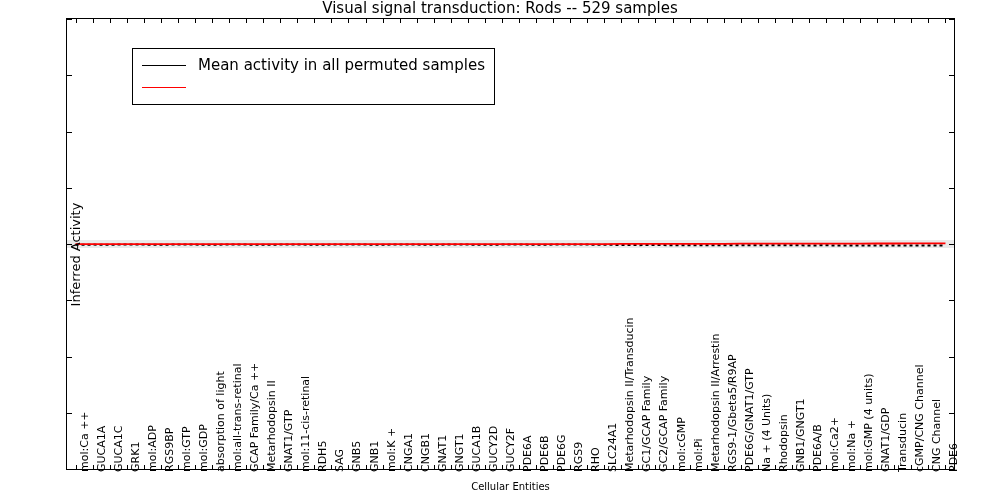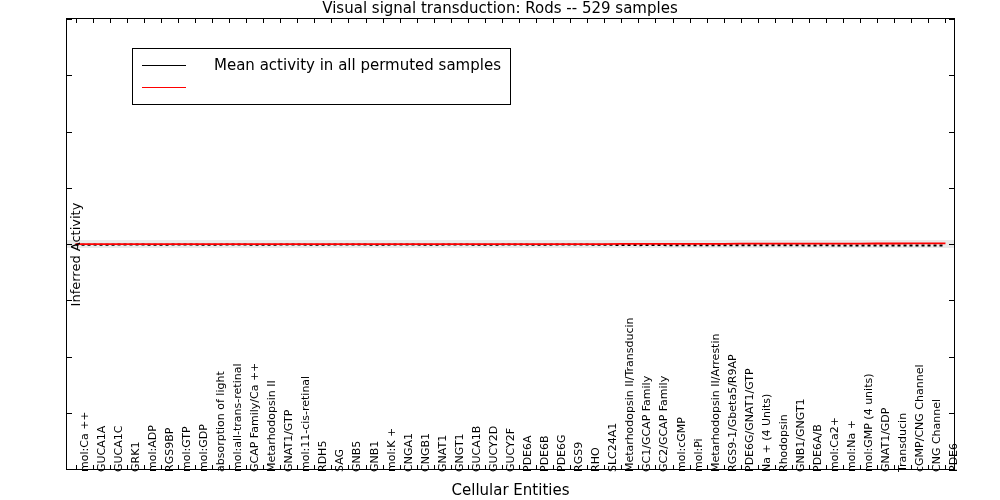--- a/index.html
+++ b/index.html
@@ -36,32 +36,32 @@
   .xtick-label{
     position:absolute;top:0;
     font-size:11px;color:#000;line-height:11px;
     white-space:nowrap;
     transform:rotate(-90deg);
     transform-origin:left top;
     text-align:left;
   }
   #x-axis-label{
     position:absolute;left:66px;top:481px;width:889px;
-    text-align:center;font-size:15px;color:#000;white-space:nowrap;
+    text-align:center;font-size:10px;color:#000;white-space:nowrap;
   }
 
   
   #legend{
     position:absolute;left:65px;top:29px;
     background:#fff;border:1.1px solid #000;
     padding:5px 9px 6px 9px;box-sizing:border-box;
   }
   .legend-row{display:flex;align-items:center;height:22px;}
   .legend-swatch{width:44px;height:0;border-top-width:1.6px;border-top-style:solid;margin-right:12px;}
-  .legend-text{font-size:15px;color:#000;white-space:nowrap;line-height:22px;margin-left:16px;}
+  .legend-text{font-size:15px;color:#000;white-space:nowrap;line-height:22px;}
 
   
   .band{position:absolute;left:0;width:100%;}
 </style>
 </head>
 <body>
 
 <div id="figure">
 
   <div id="chart-title">Visual signal transduction: Rods -- 529 samples</div>

